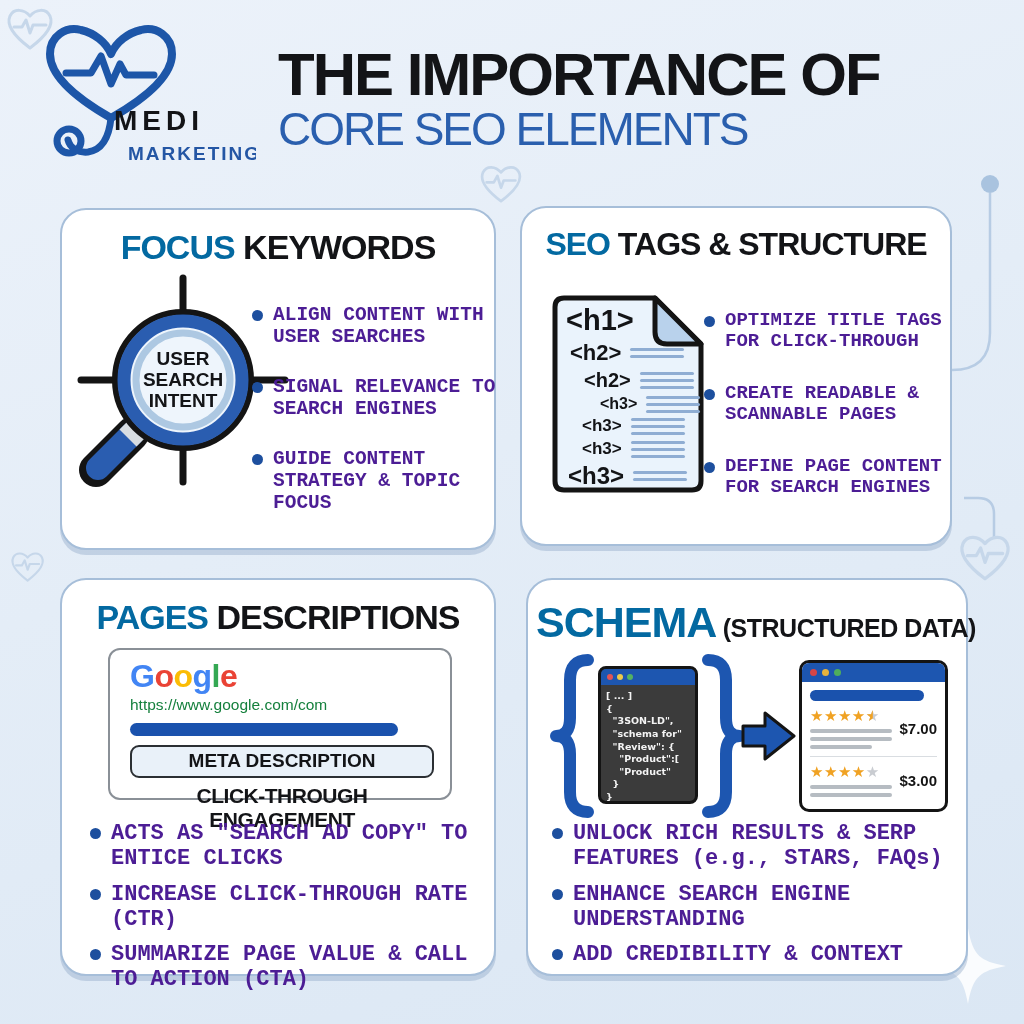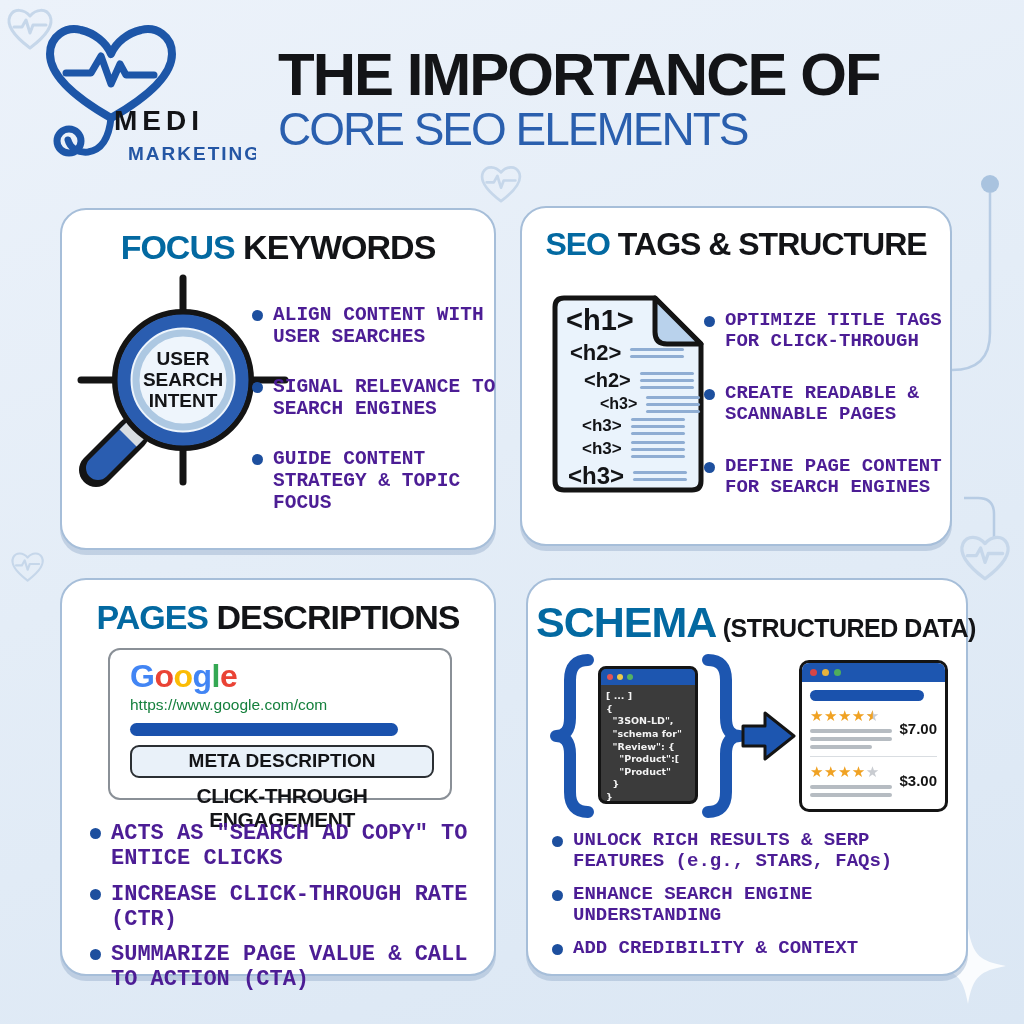--- a/index.html
+++ b/index.html
@@ -28,21 +28,21 @@
   .accent{color:#0369a1;}
   #card4 h2 .accent{font-size:43px;}
   #card4 h2 .rest{font-size:25px;letter-spacing:-0.5px;}
 
   .bullets{position:absolute;display:flex;flex-direction:column;list-style:none;margin:0;padding:0;}
   .bullet{display:flex;gap:10px;font-weight:bold;color:#4c1d95;line-height:1.13;font-family:Liberation Mono, monospace;}
   .bullet .dot{width:11px;height:11px;border-radius:50%;background:#1d4f9e;flex:none;margin-top:6px;}
   #card1 .bullets{left:190px;top:94px;width:248px;gap:28px;font-size:19.5px;}
   #card2 .bullets{left:182px;top:102px;width:258px;gap:30px;font-size:19px;}
   #card3 .bullets{left:28px;top:242px;width:396px;gap:11px;font-size:22px;}
-  #card4 .bullets{left:24px;top:250px;width:404px;gap:11px;font-size:19px;}
+  #card4 .bullets{left:24px;top:242px;width:404px;gap:11px;font-size:22px;}
 
   
   .magnifier{position:absolute;left:14px;top:62px;}
 
   
   .doc{position:absolute;left:20px;top:84px;width:172px;height:204px;}
   .doc svg{position:absolute;left:0;top:0;}
   .doc-rows{position:absolute;left:22px;top:12px;width:138px;display:flex;flex-direction:column;gap:3px;}
   .trow{display:flex;align-items:center;}
   .tag{font-weight:bold;color:#131417;white-space:nowrap;}

